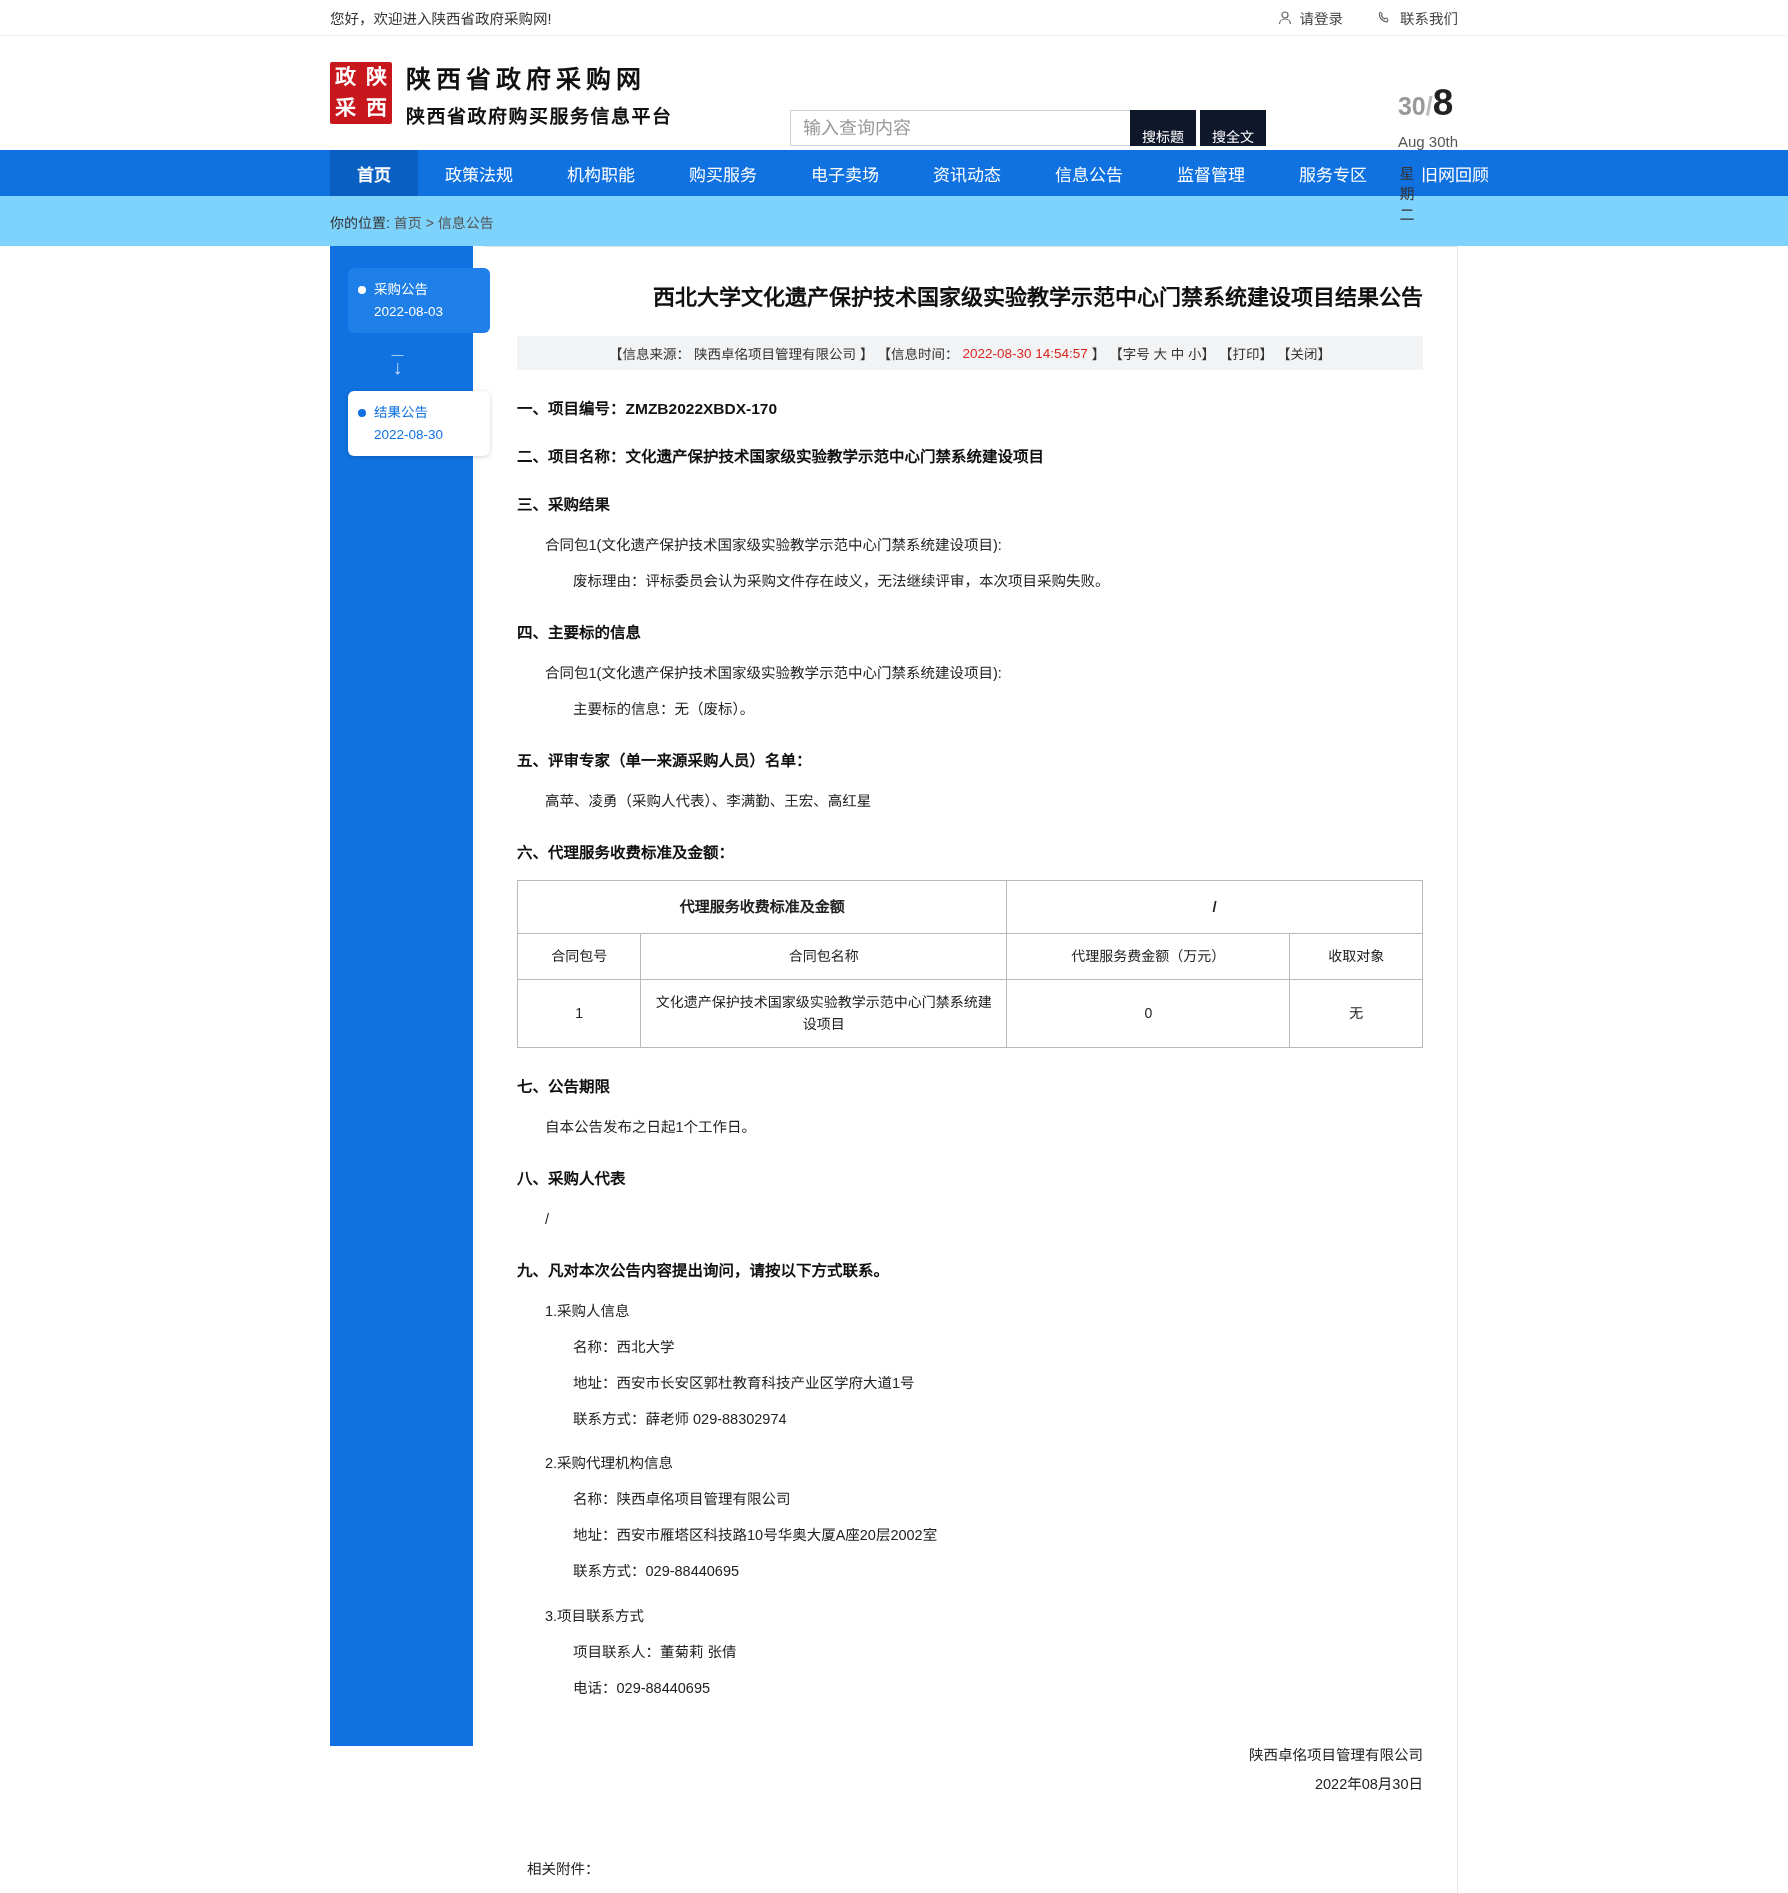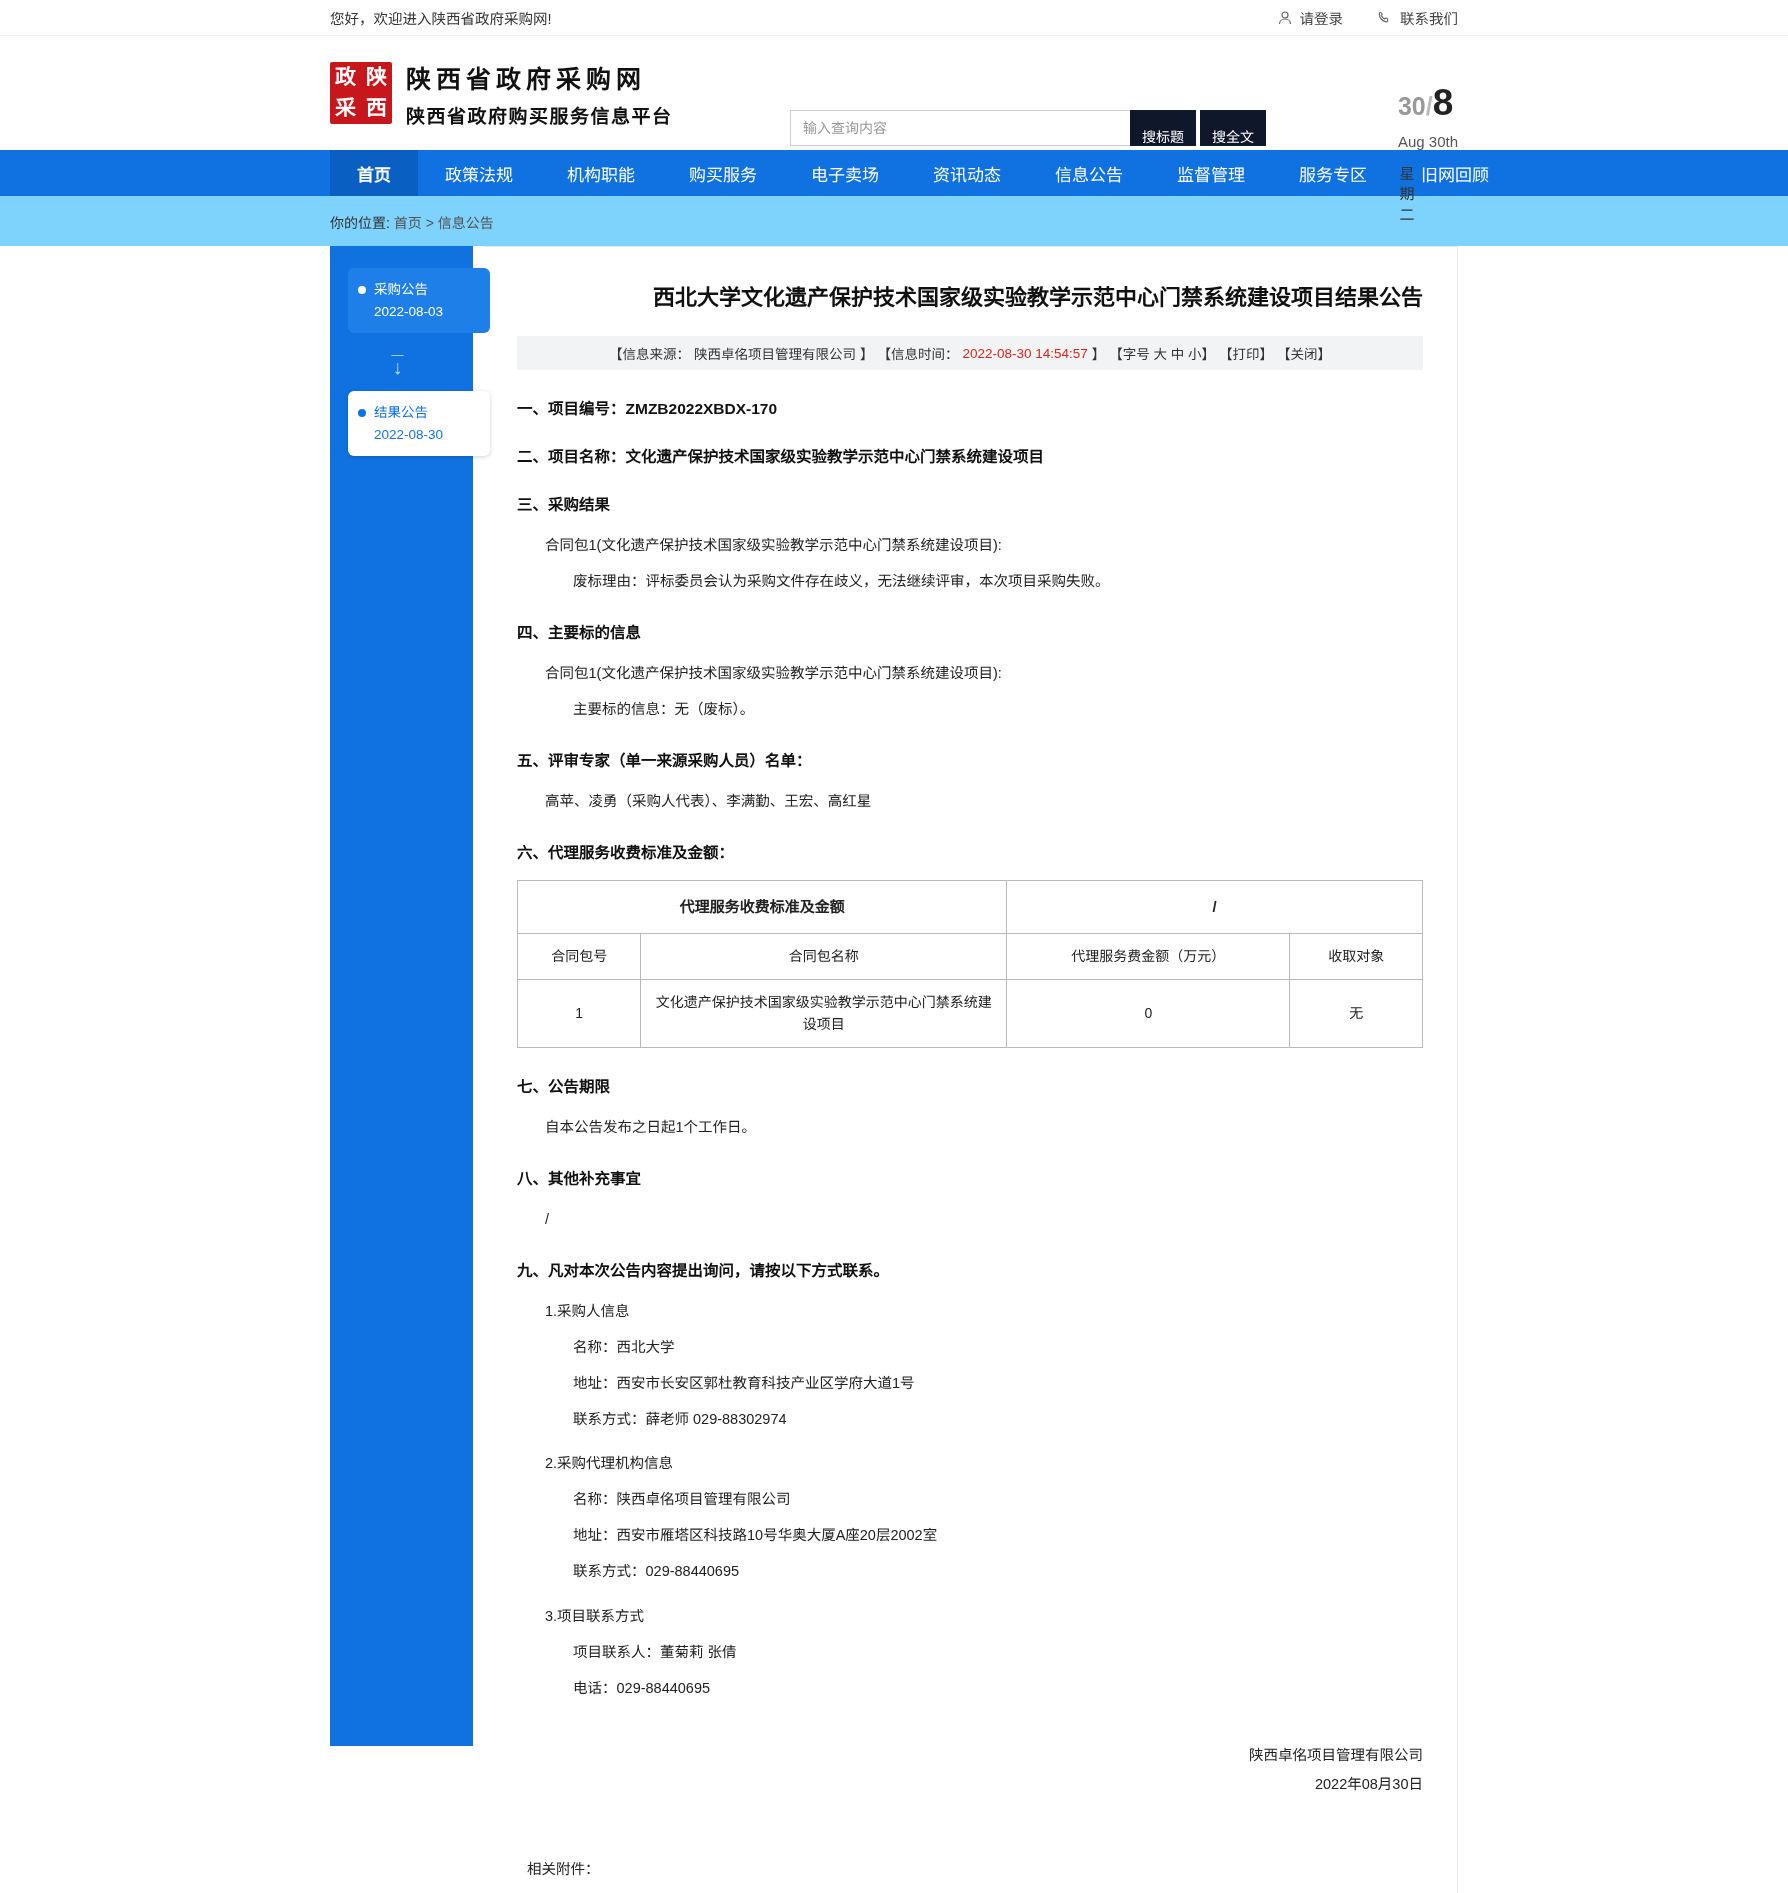--- a/index.html
+++ b/index.html
@@ -76,21 +76,21 @@
     display: flex;
     align-items: stretch;
     height: 36px;
   }
   .search-input {
     width: 340px;
     height: 36px;
     border: 1px solid #cfcfcf;
     border-right: none;
     padding: 0 12px;
-    font-size: 14px;
+    font-size: 18px;
     color: #333;
     outline: none;
     font-family: "Liberation Sans", sans-serif;
   }
   .search-input::placeholder { color: #999; }
   .search-btn {
     background: #0f172a;
     color: #fff;
     border: none;
     font-size: 14px;
@@ -410,21 +410,21 @@
             <td>文化遗产保护技术国家级实验教学示范中心门禁系统建设项目</td>
             <td>0</td>
             <td>无</td>
           </tr>
         </tbody>
       </table>
 
       <div class="sec">七、公告期限</div>
       <div class="p1">自本公告发布之日起1个工作日。</div>
 
-      <div class="sec">八、其他补充事宜</div>
+      <div class="sec">八、采购人代表</div>
       <div class="p1">/</div>
 
       <div class="sec">九、凡对本次公告内容提出询问，请按以下方式联系。</div>
       <div class="p1">1.采购人信息</div>
       <div class="p2">名称：西北大学</div>
       <div class="p2">地址：西安市长安区郭杜教育科技产业区学府大道1号</div>
       <div class="p2">联系方式：薛老师 029-88302974</div>
       <div class="p1">2.采购代理机构信息</div>
       <div class="p2">名称：陕西卓佲项目管理有限公司</div>
       <div class="p2">地址：西安市雁塔区科技路10号华奥大厦A座20层2002室</div>

